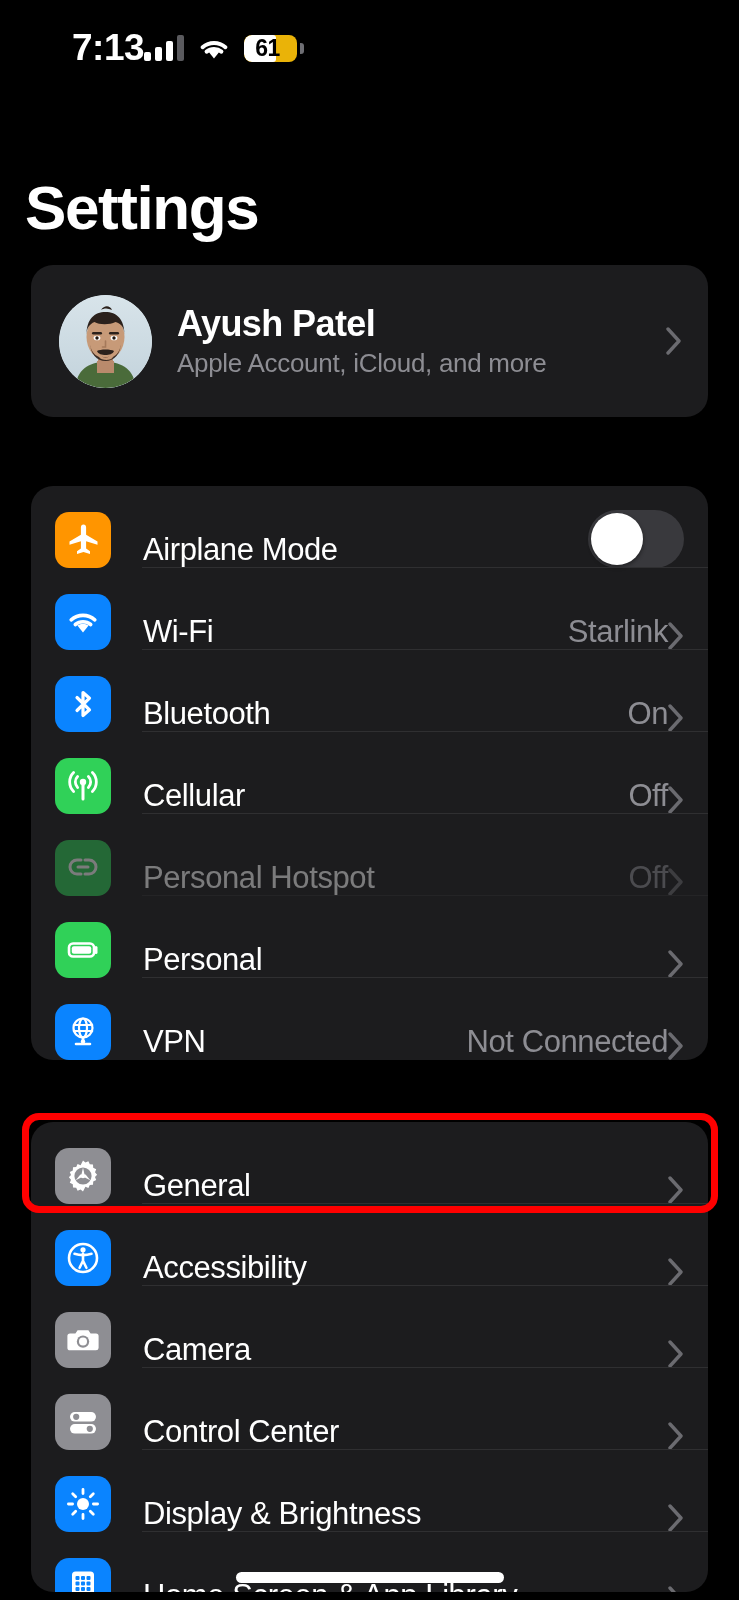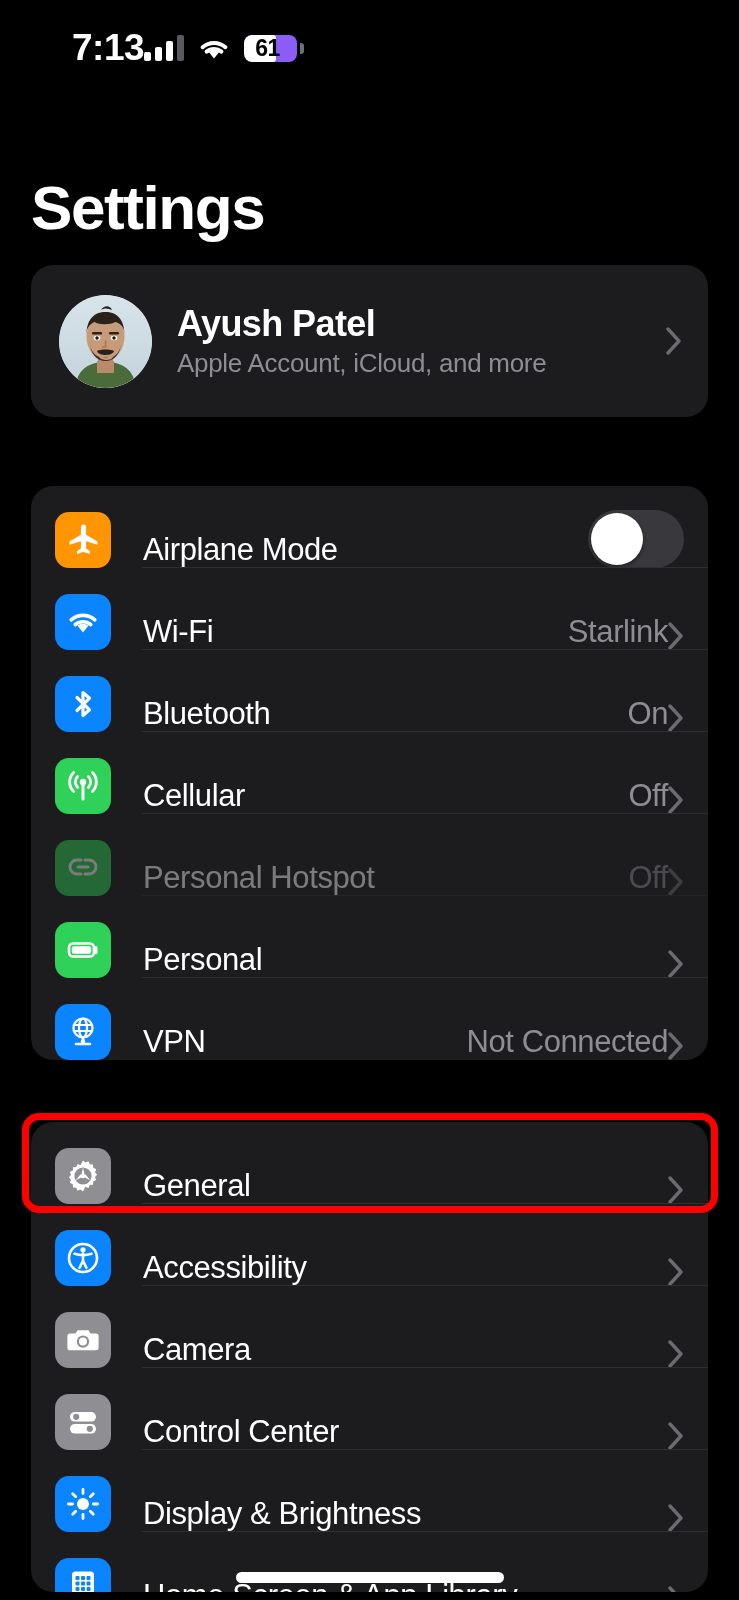--- a/index.html
+++ b/index.html
@@ -36,21 +36,21 @@
   .signal-bars i { width: 7px; background: #fff; border-radius: 2px; display: block; }
   .signal-bars i:nth-child(1) { height: 9px; }
   .signal-bars i:nth-child(2) { height: 14px; }
   .signal-bars i:nth-child(3) { height: 20px; }
   .signal-bars i:nth-child(4) { height: 26px; background: #5a5a5e; }
   .wifi-icon { width: 34px; height: 26px; }
   .battery {
     position: relative;
     width: 53px; height: 27px;
     border-radius: 8px;
-    background: #8b5cf6;
+    background: #eab308;
     display: flex; align-items: center;
     overflow: hidden;
   }
   .battery-fill {
     position: absolute; left: 0; top: 0;
     height: 100%; width: 61%;
     background: #fff;
     border-radius: 8px 3px 3px 8px;
   }
   .battery-text {
@@ -67,21 +67,21 @@
   .battery-cap {
     width: 4px; height: 11px;
     background: #6e6e73;
     border-radius: 0 3px 3px 0;
     margin-left: 3px;
   }
 
   
   .page-title {
     position: absolute;
-    left: 31px; top: 172px;
+    left: 25px; top: 172px;
     color: #fff;
     font-size: 62px;
     font-weight: 700;
     letter-spacing: -1.4px;
   }
 
   
   .card {
     position: absolute;
     left: 31px;

